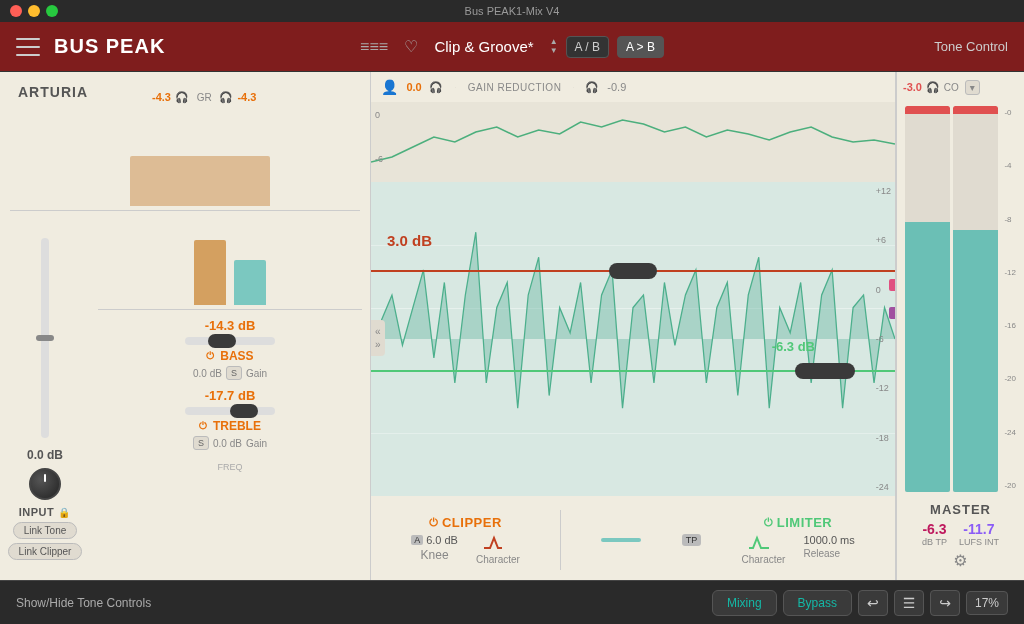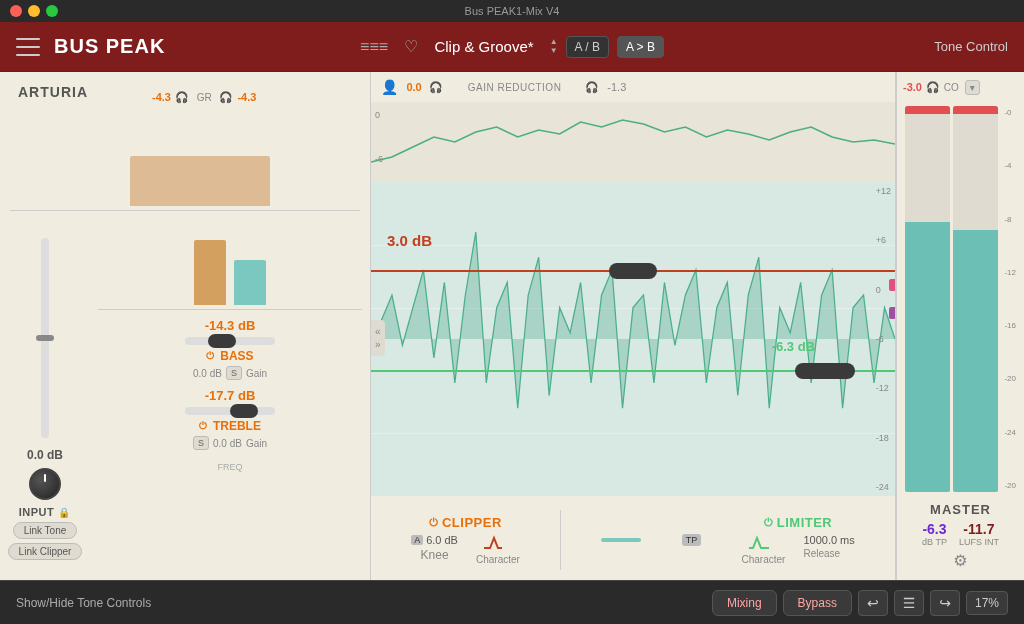--- a/index.html
+++ b/index.html
@@ -351,21 +351,21 @@
     }
     .bottom-buttons {
       display: flex;
       gap: 6px;
       align-items: center;
     }
     .bottom-btn {
       background: #3a3a3a;
       border: 1px solid #555;
       border-radius: 6px;
-      color: #fca5a5;
+      color: #14b8a6;
       font-size: 12px;
       padding: 5px 14px;
       cursor: pointer;
     }
     .bottom-btn.accent {
       background: #6bbfb5;
       border-color: #6bbfb5;
       color: #000;
       font-weight: 600;
     }
@@ -546,21 +546,21 @@
   <div class="middle-panel">
 
     <div class="middle-top-bar">
       <span class="person-icon">👤</span>
       <span style="font-size:11px;color:#e8700a;font-weight:600;">0.0</span>
       <span class="meter-icon" style="font-size:11px;color:#888;">🎧</span>
       <span style="font-size:1px;color:#888;margin:0 4px;">|</span>
       <span style="font-size:10px;color:#888;letter-spacing:0.5px;">GAIN REDUCTION</span>
       <span style="font-size:1px;color:#888;margin:0 4px;">|</span>
       <span class="meter-icon" style="font-size:11px;color:#888;">🎧</span>
-      <span style="font-size:11px;color:#888;font-weight:500;">-1.3</span>
+      <span style="font-size:11px;color:#888;font-weight:500;">-0.9</span>
     </div>
 
     <div class="waveform-area">
 
       <svg class="waveform-svg" viewBox="0 0 500 80" preserveAspectRatio="none" style="height:80px;">
         <polyline points="0,60 20,55 40,45 60,35 80,40 100,30 120,25 140,35 160,28 180,32 200,20 220,25 240,18 260,22 280,30 300,25 320,35 340,28 360,32 380,38 400,30 420,25 440,35 460,40 480,38 500,42" fill="none" stroke="#4caf7d" stroke-width="1.5"></polyline>
       </svg>
 
       <div style="position:absolute;left:4px;top:8px;font-size:9px;color:#888;">0</div>
       <div style="position:absolute;left:4px;top:52px;font-size:9px;color:#888;">-6</div>
@@ -697,25 +697,25 @@
           <span style="font-size:8px;color:#888;">-20</span>
           <span style="font-size:8px;color:#888;">-24</span>
           <span style="font-size:8px;color:#888;">-20</span>
         </div>
       </div>
 
       <div style="text-align:center;width:100%;padding:4px 0 2px 0;">
         <div style="font-size:13px;font-weight:700;color:#555;letter-spacing:1px;margin-bottom:4px;">MASTER</div>
         <div style="display:flex;gap:12px;justify-content:center;">
           <div style="display:flex;flex-direction:column;align-items:center;">
-            <span style="font-size:14px;font-weight:600;color:#6d28d9;">-6.3</span>
+            <span style="font-size:14px;font-weight:600;color:#be185d;">-6.3</span>
             <span style="font-size:9px;color:#888;">dB TP</span>
           </div>
           <div style="display:flex;flex-direction:column;align-items:center;">
-            <span style="font-size:14px;font-weight:600;color:#7f1d1d;">-11.7</span>
+            <span style="font-size:14px;font-weight:600;color:#8b5cf6;">-11.7</span>
             <span style="font-size:9px;color:#888;">LUFS INT</span>
           </div>
         </div>
         <button class="gear-btn">⚙</button>
       </div>
     </div>
   </div>
 
 </div>
 

